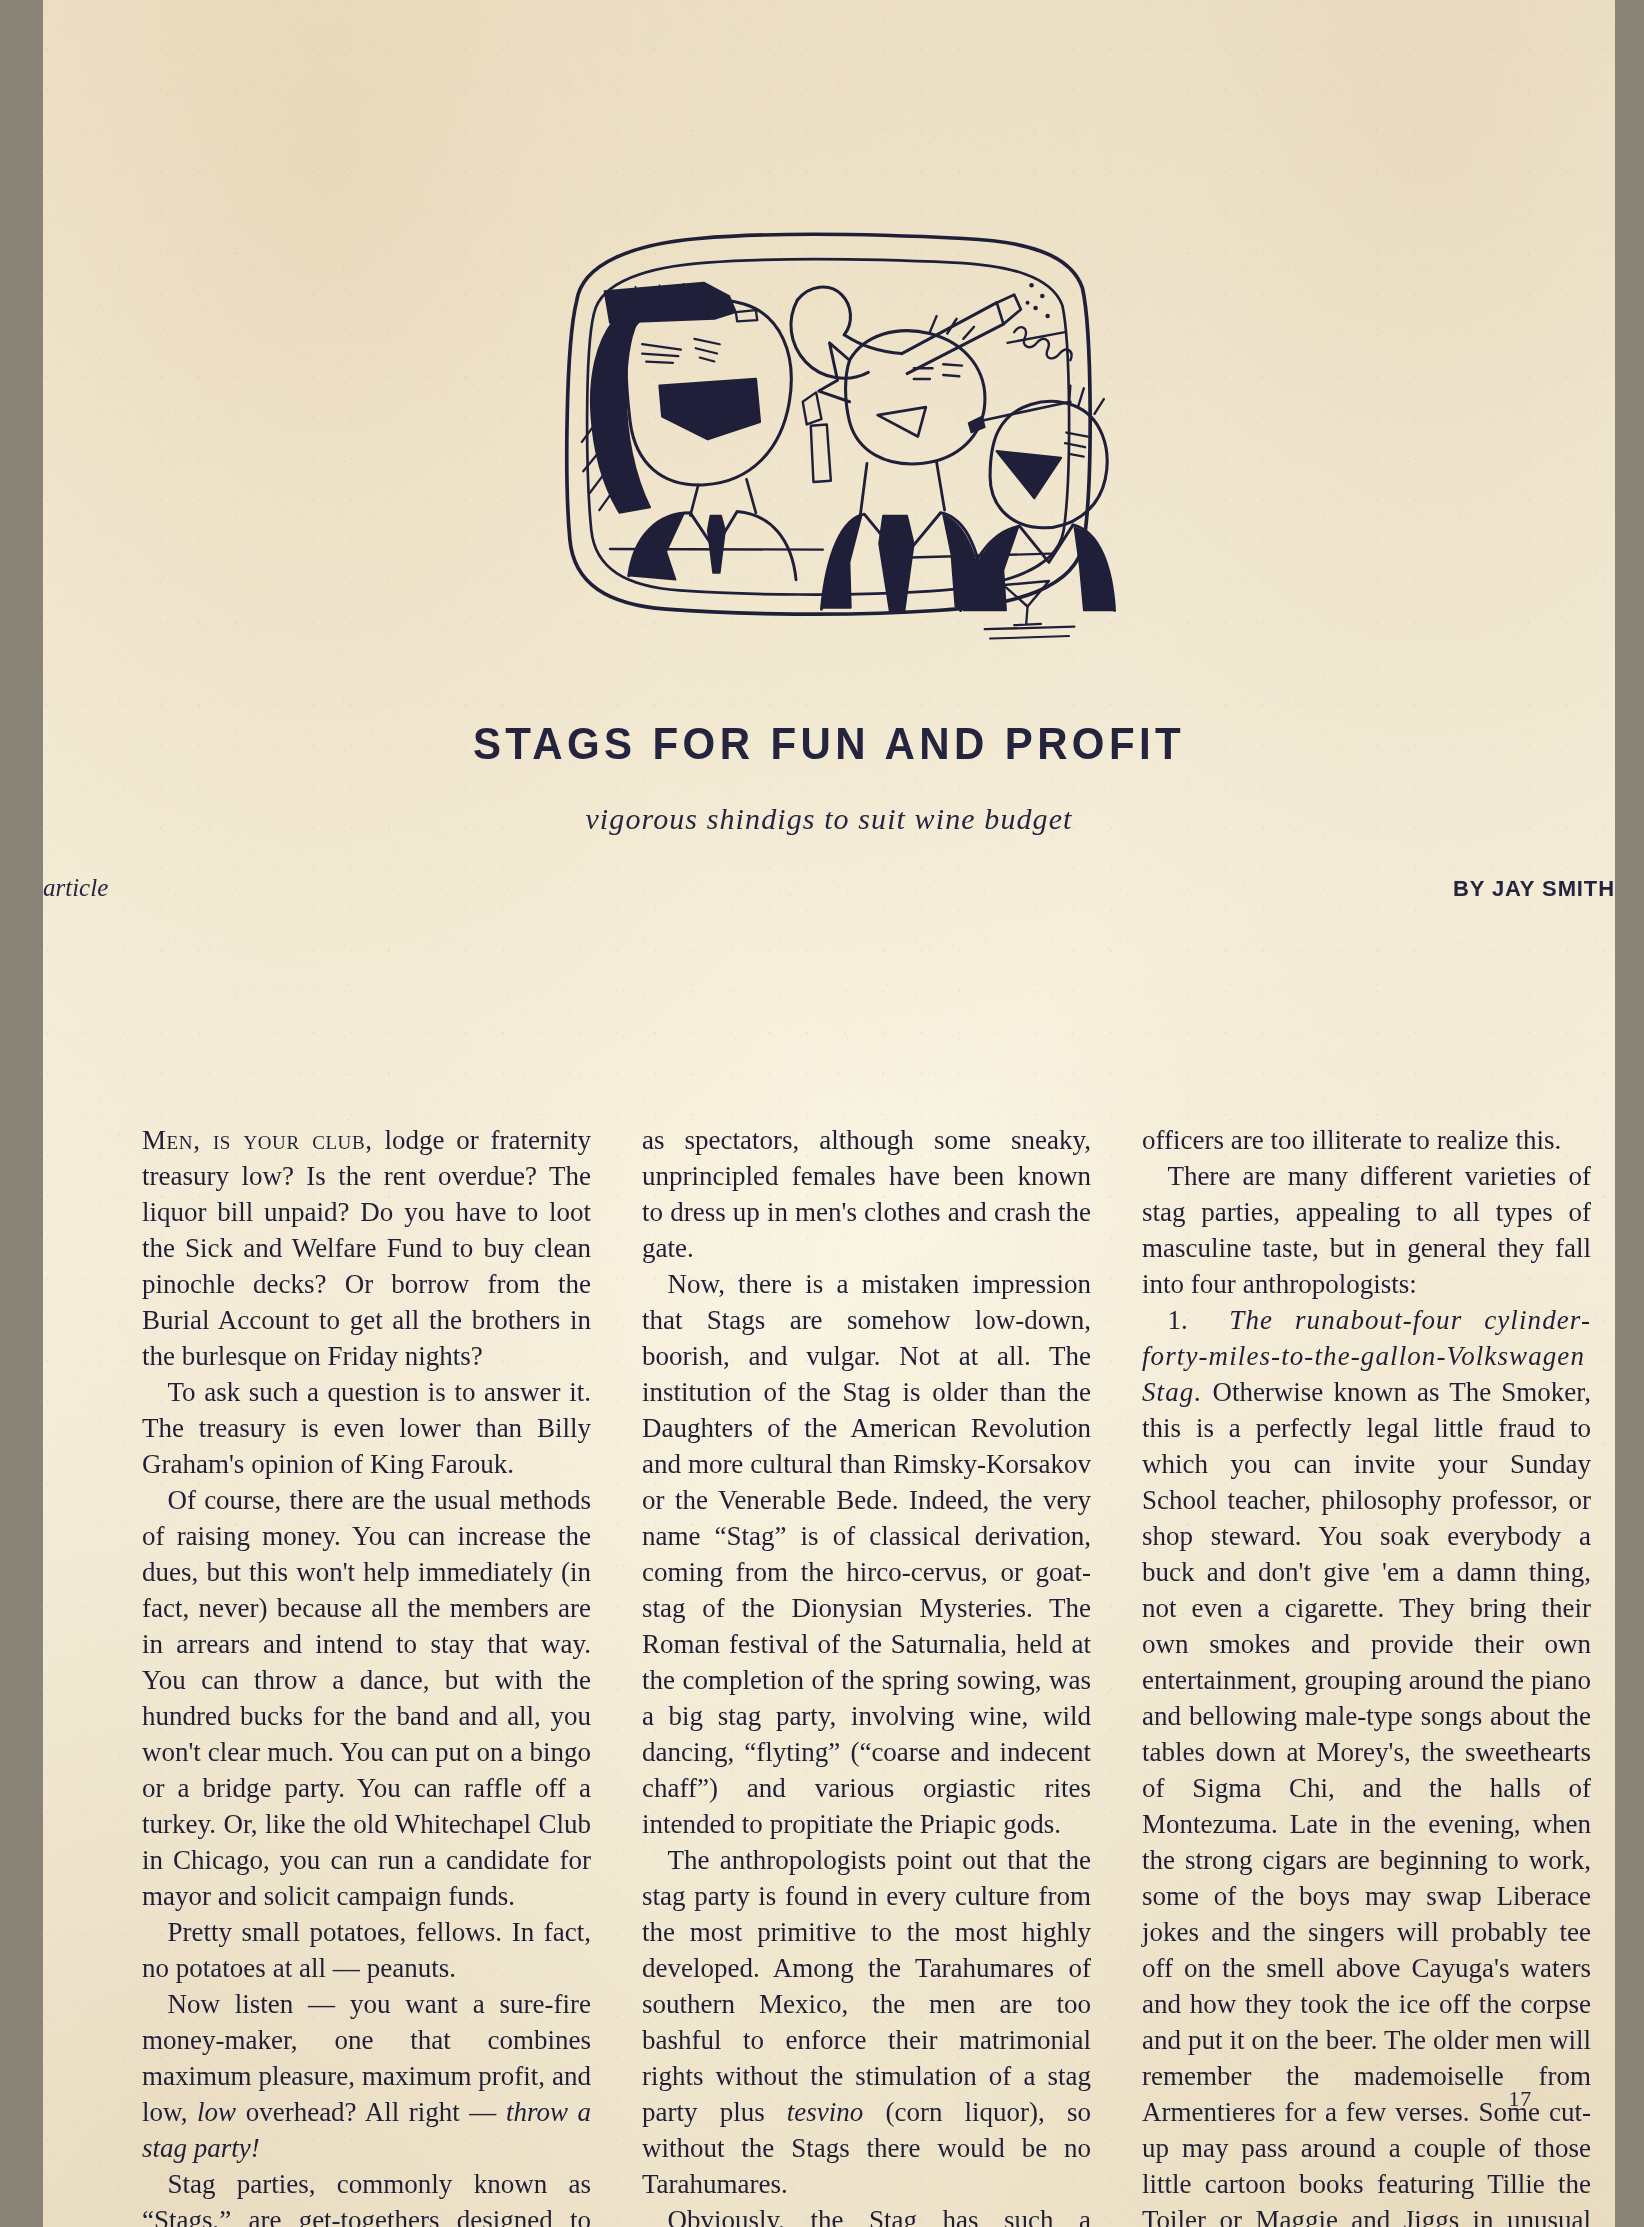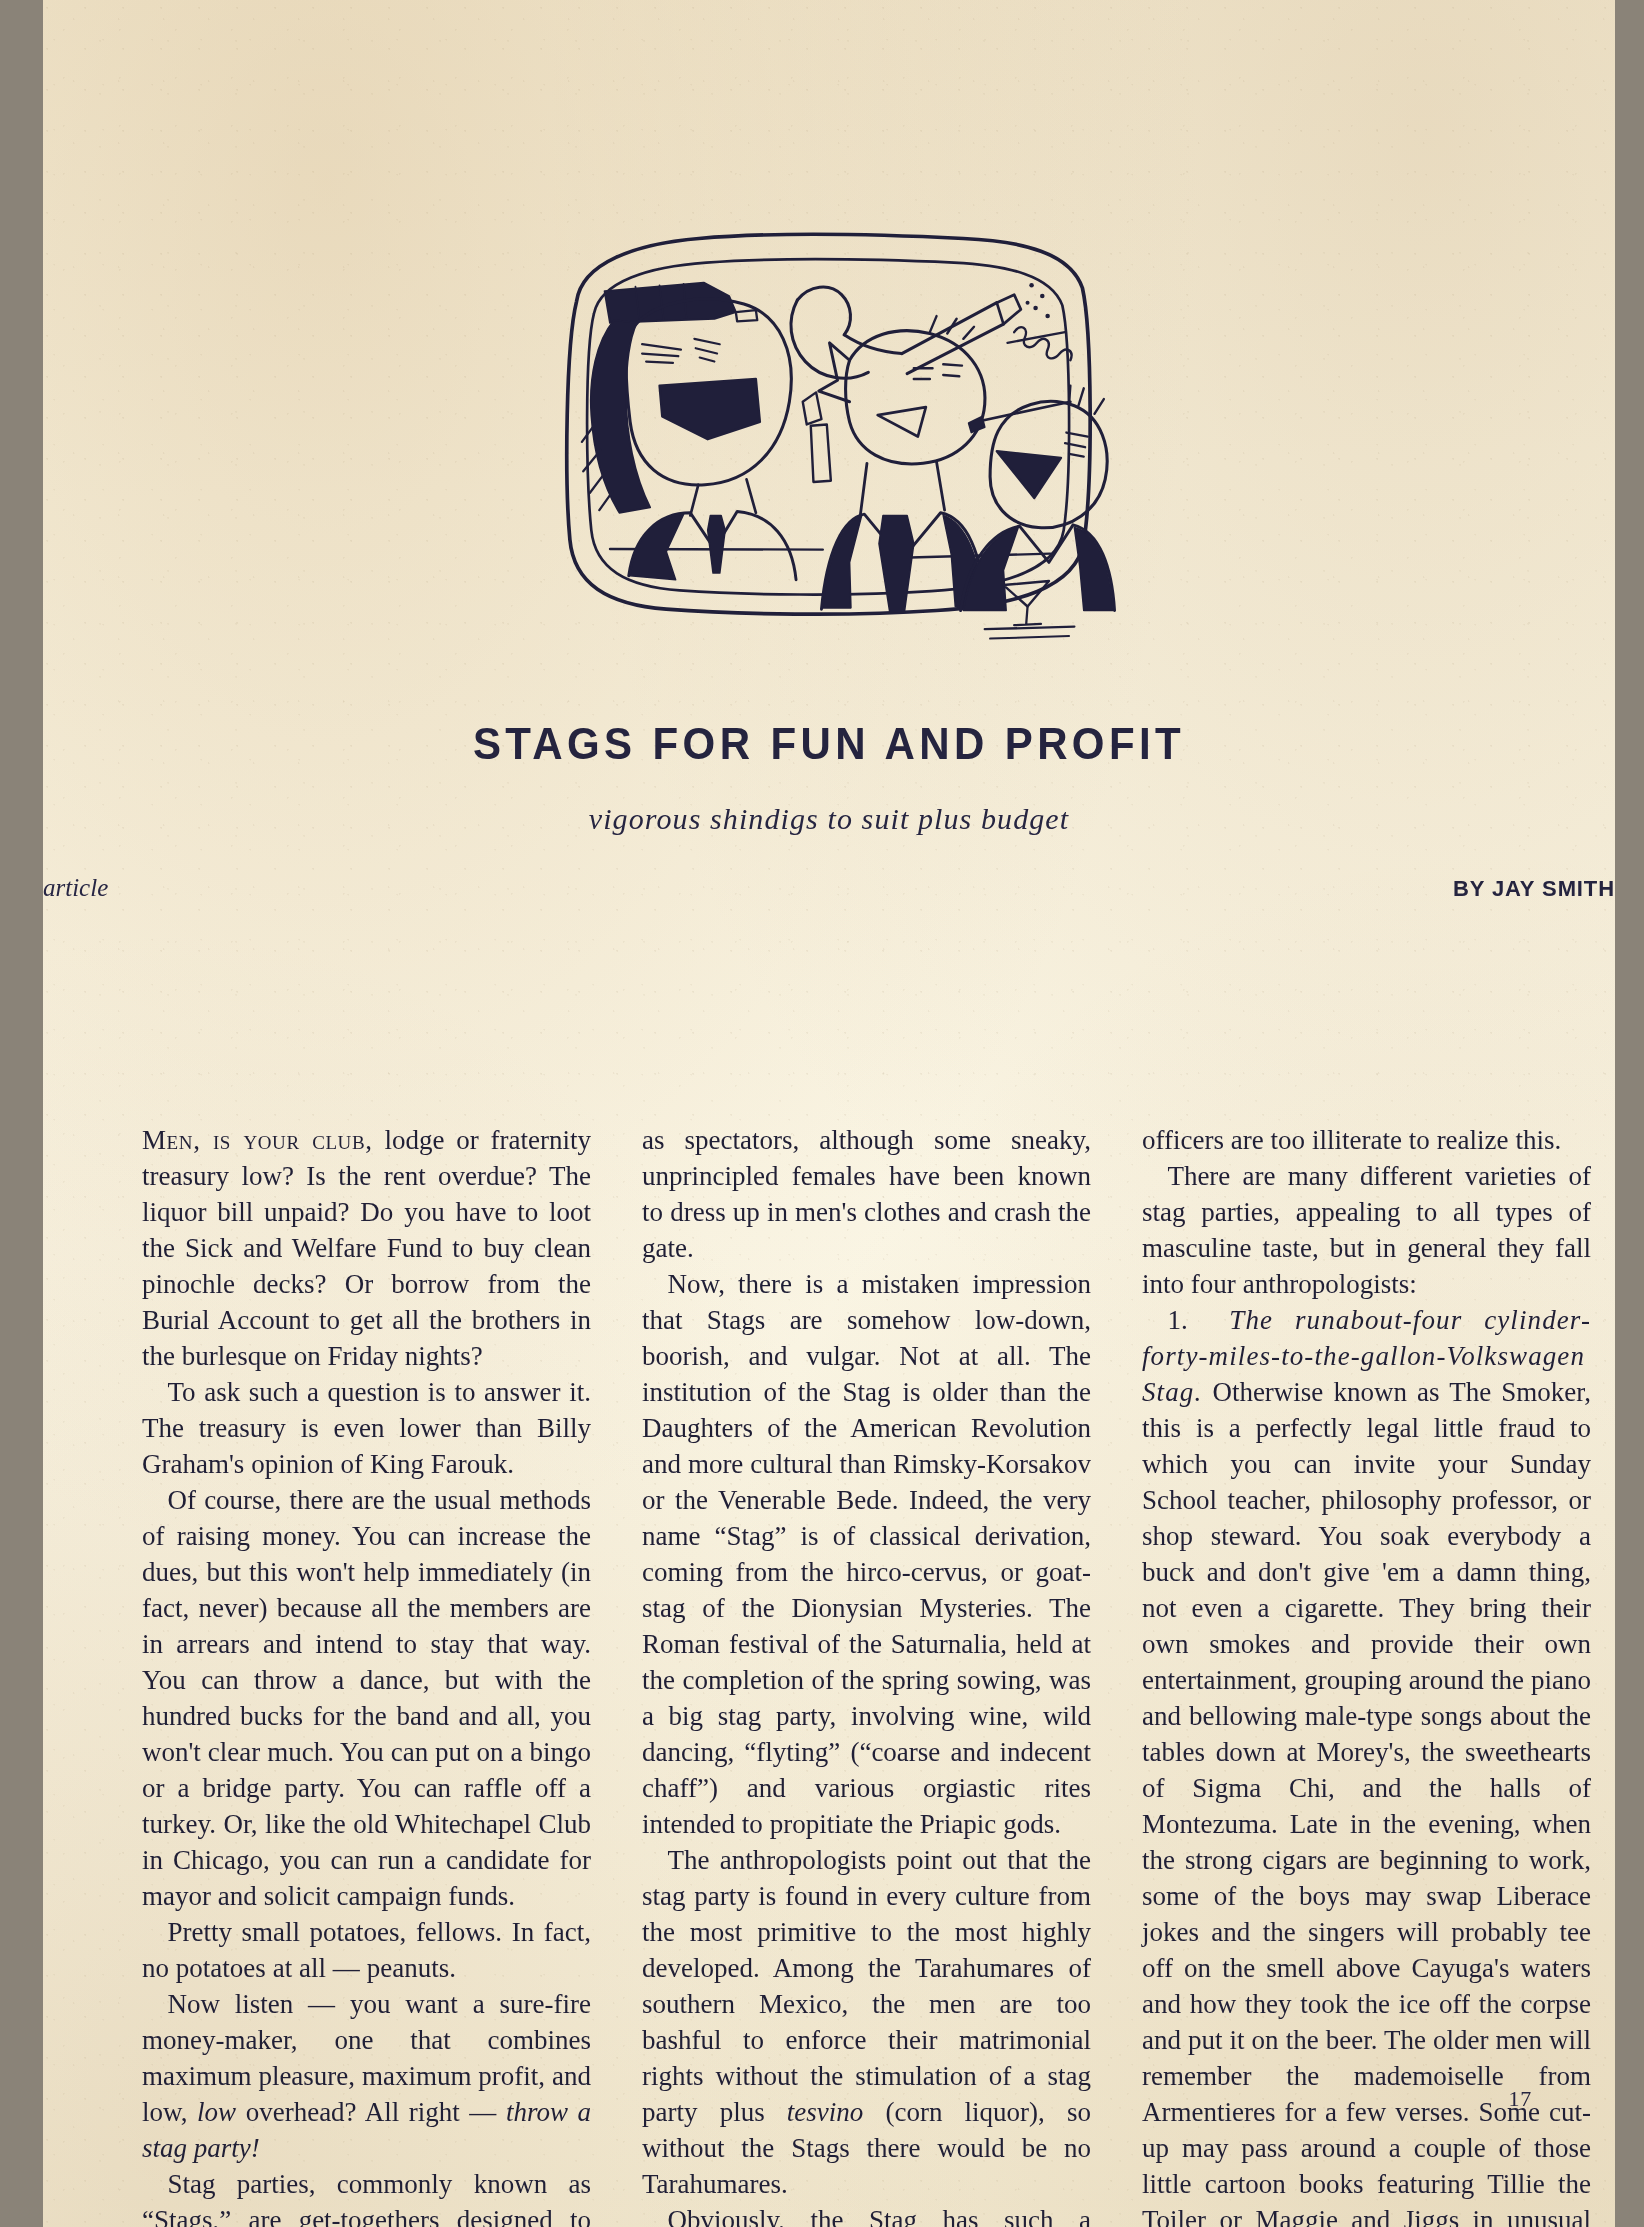--- a/index.html
+++ b/index.html
@@ -253,21 +253,21 @@
         <path d="M736 606 L 734 632 M 716 634 L 756 632" stroke-width="3.4"></path>
 
         <path d="M672 640 L 806 636" stroke-width="3.4"></path>
         <path d="M680 654 L 798 650" stroke-width="3"></path>
       </svg>
     </div>
   </div>
 
   <div class="headline-block">
     <h1 class="title">STAGS FOR FUN AND PROFIT</h1>
-    <p class="subtitle">vigorous shindigs to suit plus budget</p>
+    <p class="subtitle">vigorous shindigs to suit wine budget</p>
     <div class="byline">
       <span class="byline-kicker">article</span>
       <span class="byline-author">BY JAY SMITH</span>
     </div>
   </div>
 
   <div class="columns">
 
     <div class="col">
       <p class="first"><span class="smallcaps">Men, is your club,</span><span> lodge or fraternity treasury low? Is the rent overdue? The liquor bill unpaid? Do you have to loot the Sick and Welfare Fund to buy clean pinochle decks? Or borrow from the Burial Account to get all the brothers in the burlesque on Friday nights?</span></p>

